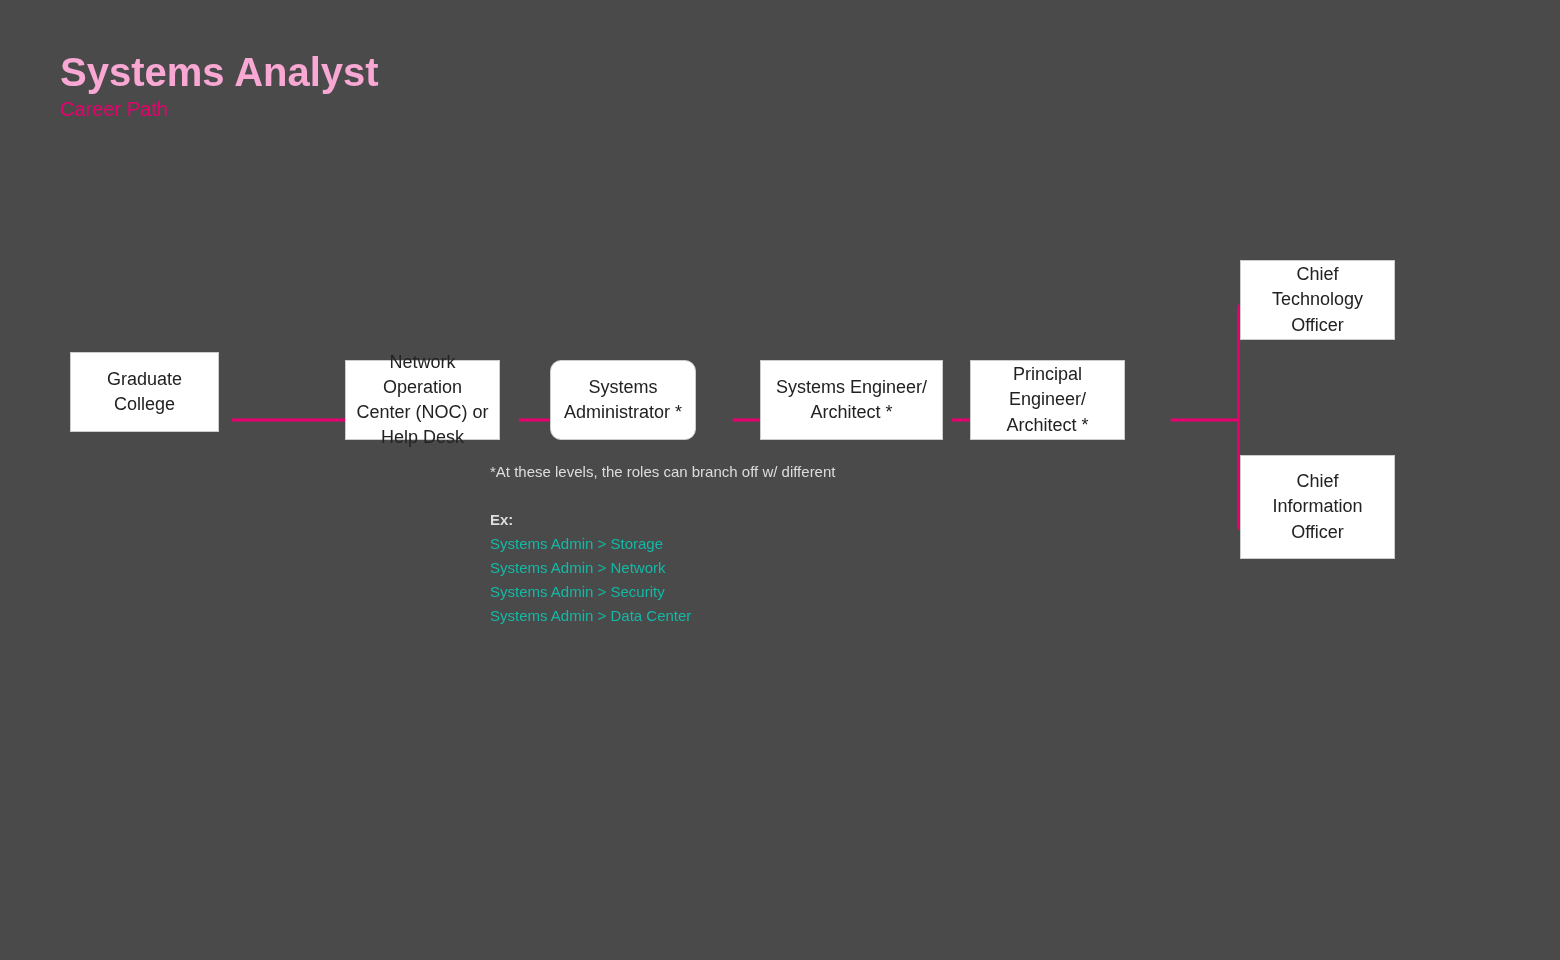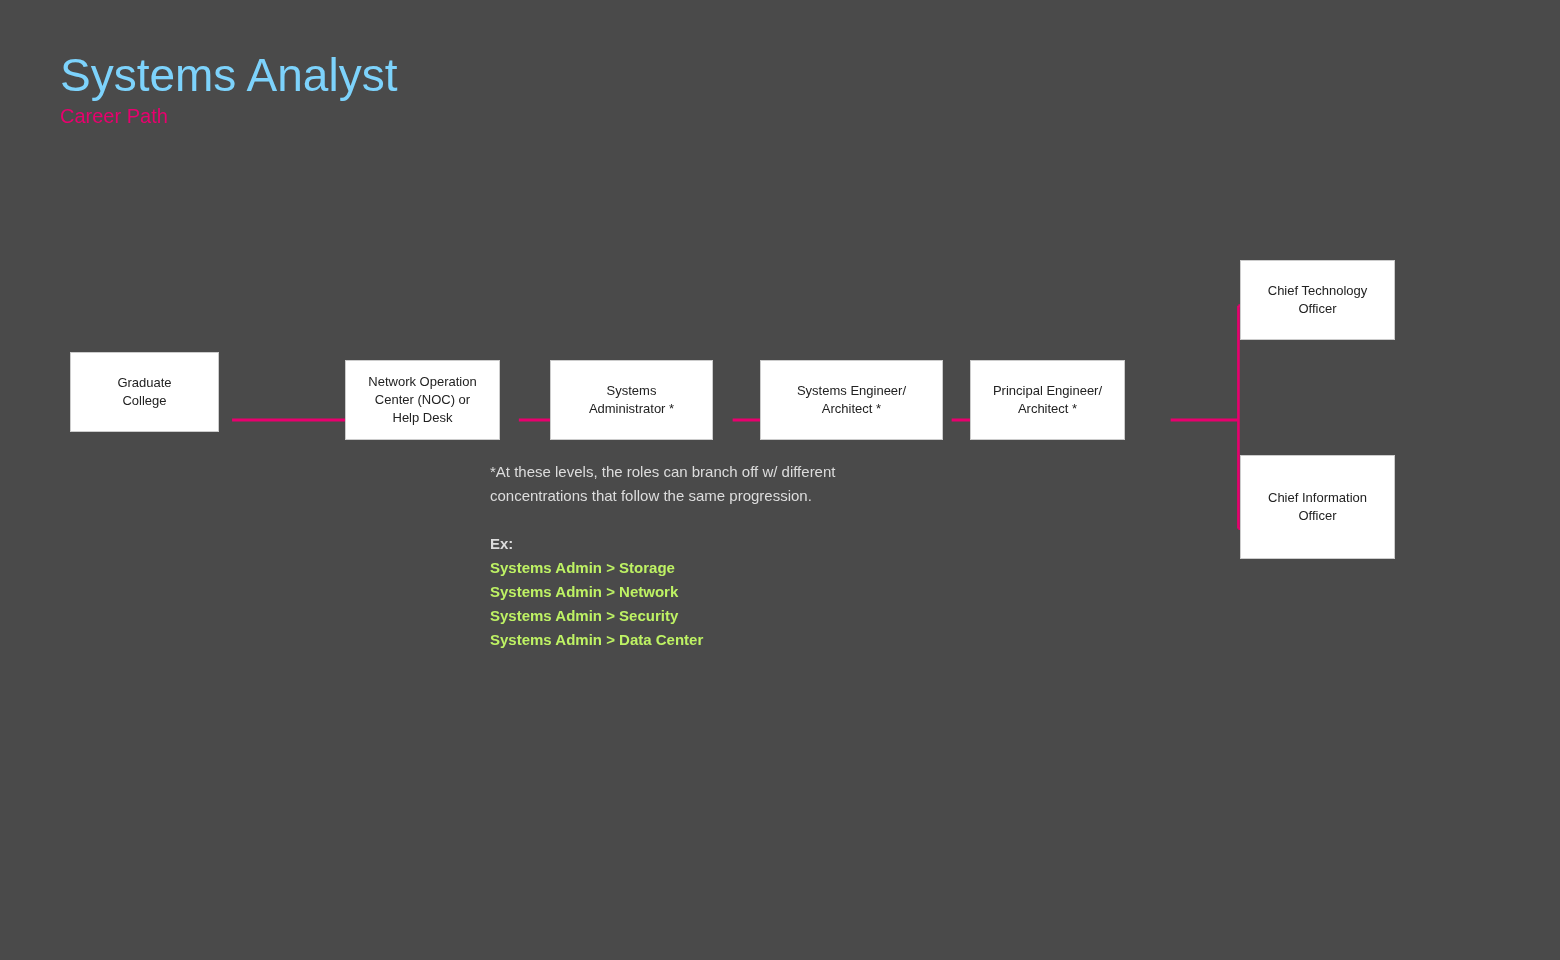--- a/index.html
+++ b/index.html
@@ -13,23 +13,23 @@
       position: relative;
     }
 
     .header {
       position: absolute;
       top: 50px;
       left: 60px;
     }
 
     .title {
-      font-size: 46px;
-      font-weight: normal;
-      color: #7dd3fc;
+      font-size: 40px;
+      font-weight: bold;
+      color: #f9a8d4;
       line-height: 1.1;
     }
 
     .subtitle {
       font-size: 20px;
       color: #e8006e;
       margin-top: 4px;
     }
 
     
@@ -43,21 +43,21 @@
 
     
     .box {
       position: absolute;
       background: white;
       border: 1px solid #ccc;
       display: flex;
       align-items: center;
       justify-content: center;
       text-align: center;
-      font-size: 13px;
+      font-size: 18px;
       color: #222;
       line-height: 1.4;
       padding: 10px;
     }
 
     
     .box-graduate {
       width: 149px;
       height: 80px;
       top: 92px;
@@ -65,24 +65,25 @@
     }
 
     .box-noc {
       width: 155px;
       height: 80px;
       top: 100px;
       left: 285px;
     }
 
     .box-sysadmin {
-      width: 163px;
+      width: 146px;
       height: 80px;
       top: 100px;
       left: 490px;
+      border-radius: 11px;
     }
 
     .box-sysengineer {
       width: 183px;
       height: 80px;
       top: 100px;
       left: 700px;
     }
 
     .box-principal {
@@ -129,22 +130,22 @@
       color: #ddd;
       line-height: 1.6;
     }
 
     .note-text .bold {
       font-weight: bold;
       color: #ddd;
     }
 
     .note-text .highlight {
-      font-weight: bold;
-      color: #bef264;
+      font-weight: normal;
+      color: #14b8a6;
     }
   </style>
 </head>
 <body>
 
 <div class="header">
   <div class="title">Systems Analyst</div>
   <div class="subtitle">Career Path</div>
 </div>
 
@@ -201,21 +202,20 @@
 
   <div class="box box-cio">
     <span>Chief Information<br>Officer</span>
   </div>
 
 </div>
 
 <div class="note-area">
   <div class="note-text">
     <div>*At these levels, the roles can branch off w/ different</div>
-    <div>concentrations that follow the same progression.</div>
     <br>
     <div class="bold">Ex:</div>
     <div class="highlight">Systems Admin &gt; Storage</div>
     <div class="highlight">Systems Admin &gt; Network</div>
     <div class="highlight">Systems Admin &gt; Security</div>
     <div class="highlight">Systems Admin &gt; Data Center</div>
   </div>
 </div>
 
 </body></html>

